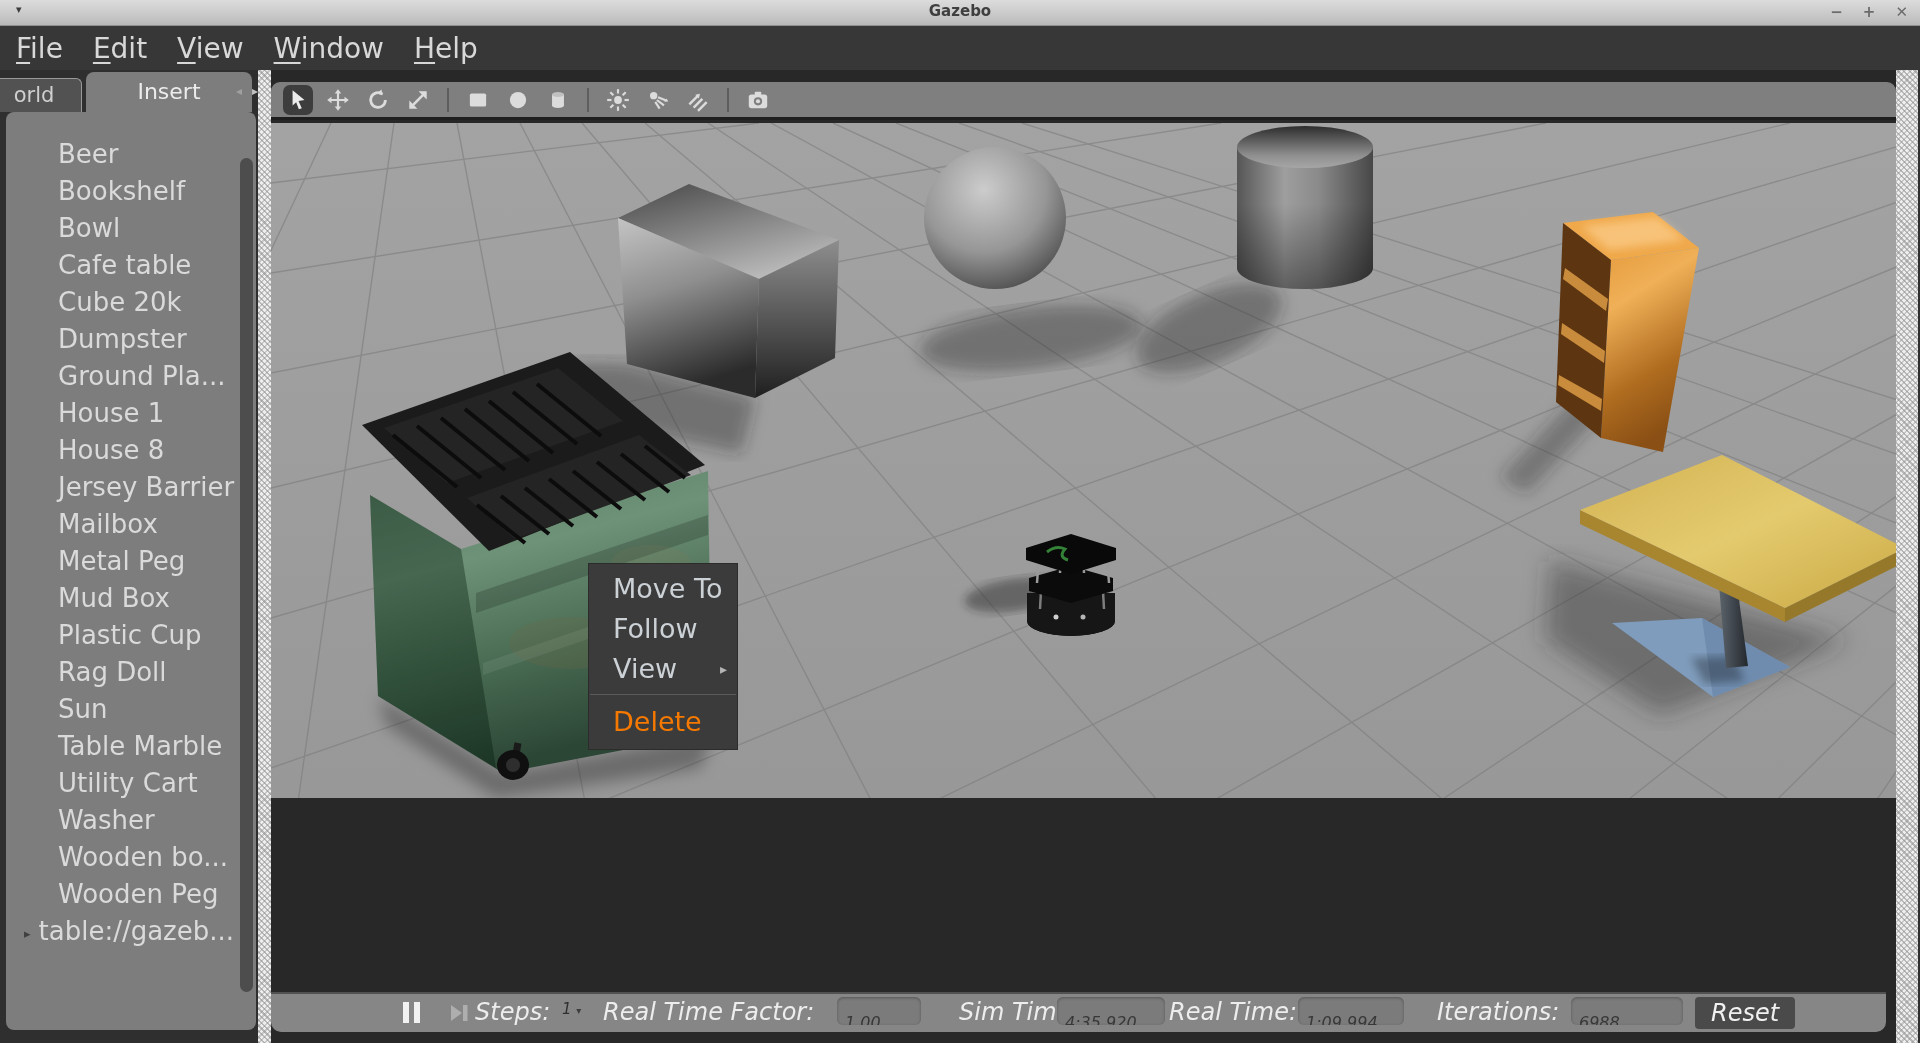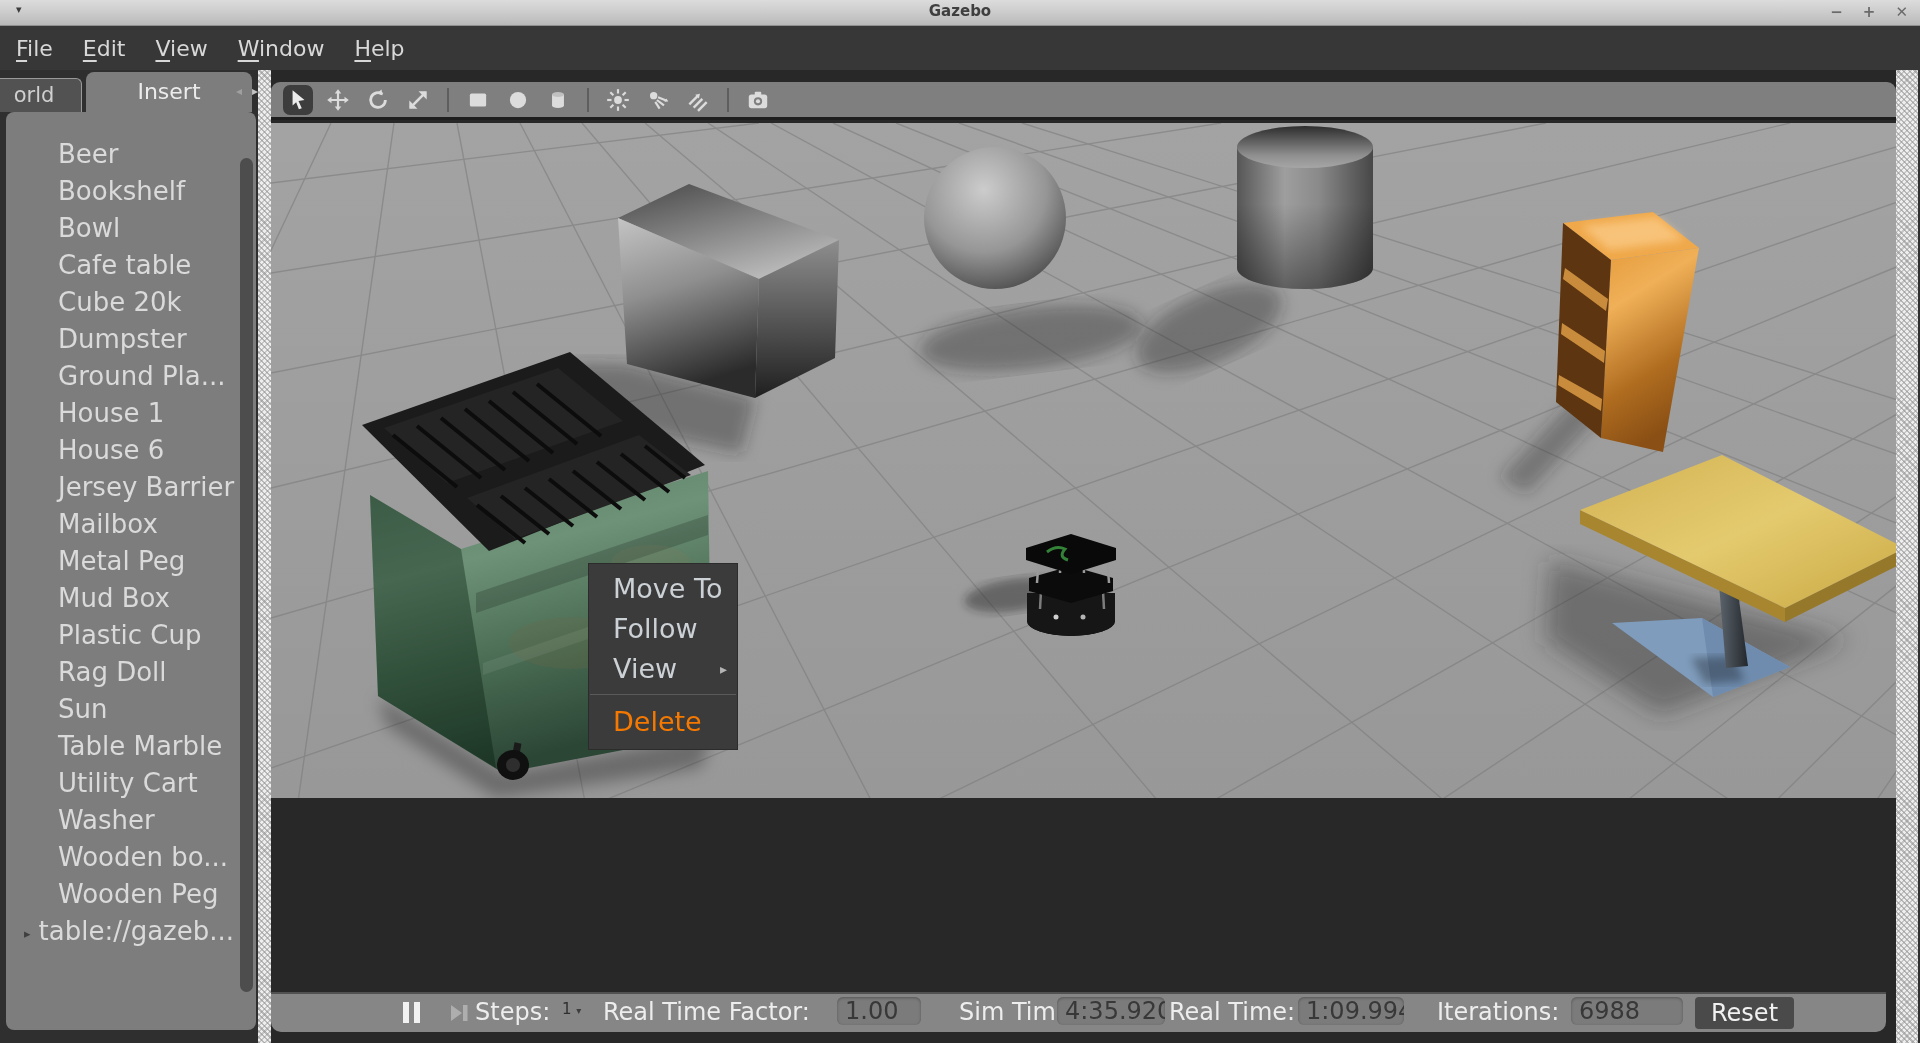--- a/index.html
+++ b/index.html
@@ -10,21 +10,21 @@
   .titlebar{position:absolute;left:0;top:0;width:1920px;height:25px;
     background:linear-gradient(#dcdcdc,#c3c3c3 75%,#b8b8b8);border-bottom:1px solid #8f8f8f;}
   .tb-icon{position:absolute;left:16px;top:3px;font-size:11px;color:#3c3c3c;cursor:default;}
   .tb-title{position:absolute;left:0;top:2px;width:100%;text-align:center;font-size:15px;font-weight:bold;color:#3f3f3f;}
   .tb-controls{position:absolute;right:12px;top:2px;display:flex;gap:20px;}
   .tb-controls span{font-size:15px;font-weight:bold;color:#6b6b6b;line-height:20px;cursor:default;}
 
   
   .menubar{position:absolute;left:0;top:26px;width:1920px;height:44px;background:#373737;
     display:flex;align-items:center;padding-left:16px;gap:30px;box-sizing:border-box;}
-  .menu-item{font-size:22px;color:#d8d8d8;cursor:default;}
+  .menu-item{font-size:28px;color:#d8d8d8;cursor:default;}
   .menu-item .mn{text-decoration:underline;text-underline-offset:4px;}
 
   
   .sidebar{position:absolute;left:0;top:70px;width:258px;height:973px;background:#2f2f2f;}
   .tab{position:absolute;box-sizing:border-box;text-align:center;cursor:default;}
   .tab-world{left:-14px;top:8px;width:96px;height:34px;background:#525252;border:1px solid #9a9a9a;
     border-bottom:none;border-radius:6px 6px 0 0;color:#cfcfcf;font-size:21px;line-height:32px;}
   .tab-insert{left:86px;top:2px;width:166px;height:40px;background:#7d7d7d;border-radius:8px 8px 0 0;
     color:#ececec;font-size:22px;line-height:40px;}
   .tab-arrow{position:absolute;top:14px;font-size:12px;color:#c4c4c4;cursor:default;}
@@ -61,25 +61,25 @@
   
   .ctx-menu{position:absolute;left:317px;top:440px;width:150px;background:#3b3b3b;
     border:1px solid #2c2c2c;padding:5px 0;box-sizing:border-box;}
   .ctx-item{position:relative;height:40px;line-height:40px;padding-left:24px;font-size:27px;color:#ccd1d6;cursor:default;}
   .ctx-item.danger{color:#f57900;height:44px;line-height:44px;}
   .ctx-item .sub{position:absolute;right:10px;top:0;font-size:14px;color:#b5b5b5;}
   .ctx-sep{height:1px;background:#5a5a5a;margin:5px 1px;}
 
   
   .timebar{position:absolute;left:0;top:922px;width:1615px;height:40px;background:#868686;
-    border-top:2px solid #515151;border-radius:0 0 10px 10px;box-sizing:border-box;}
+    border-top:2px solid #515151;border-radius:0 0 10px 10px;box-sizing:border-box;font-style:italic;}
   .timebar .lbl{position:absolute;top:4px;font-size:24px;color:#ededed;white-space:nowrap;}
   .timebar .val{position:absolute;top:3px;height:28px;background:#7b7b7b;border-radius:6px;
-    box-shadow:inset 0 1px 3px rgba(0,0,0,.3);color:#383838;font-size:24px;line-height:28px;
-    padding:0 8px;box-sizing:border-box;white-space:nowrap;overflow:hidden;}
+    box-shadow:inset 0 1px 3px rgba(0,0,0,.3);color:#383838;font-size:16px;line-height:28px;
+    padding:12px 8px;box-sizing:border-box;white-space:nowrap;overflow:hidden;}
   .pause-btn{position:absolute;left:132px;top:8px;width:17px;height:21px;
     border-left:6px solid #f2f2f2;border-right:6px solid #f2f2f2;box-sizing:border-box;cursor:default;}
   .step-btn{position:absolute;left:177px;top:8px;cursor:default;}
   .spinner{position:absolute;left:291px;top:6px;font-size:15px;color:#2f2f2f;cursor:default;}
   .spinner .dn{font-size:10px;color:#3d3d3d;}
   .reset-btn{position:absolute;left:1424px;top:3px;height:32px;background:#4a4a4a;border-radius:4px;
     color:#f0f0f0;font-size:24px;line-height:32px;padding:0 16px;cursor:default;}
 </style>
 </head>
 <body>
@@ -112,21 +112,21 @@
     <div class="panel">
       <div id="model-list">
           <div class="list-item"><span>Beer</span></div>
           <div class="list-item"><span>Bookshelf</span></div>
           <div class="list-item"><span>Bowl</span></div>
           <div class="list-item"><span>Cafe table</span></div>
           <div class="list-item"><span>Cube 20k</span></div>
           <div class="list-item"><span>Dumpster</span></div>
           <div class="list-item"><span>Ground Pla...</span></div>
           <div class="list-item"><span>House 1</span></div>
-          <div class="list-item"><span>House 6</span></div>
+          <div class="list-item"><span>House 8</span></div>
           <div class="list-item"><span>Jersey Barrier</span></div>
           <div class="list-item"><span>Mailbox</span></div>
           <div class="list-item"><span>Metal Peg</span></div>
           <div class="list-item"><span>Mud Box</span></div>
           <div class="list-item"><span>Plastic Cup</span></div>
           <div class="list-item"><span>Rag Doll</span></div>
           <div class="list-item"><span>Sun</span></div>
           <div class="list-item"><span>Table Marble</span></div>
           <div class="list-item"><span>Utility Cart</span></div>
           <div class="list-item"><span>Washer</span></div>

